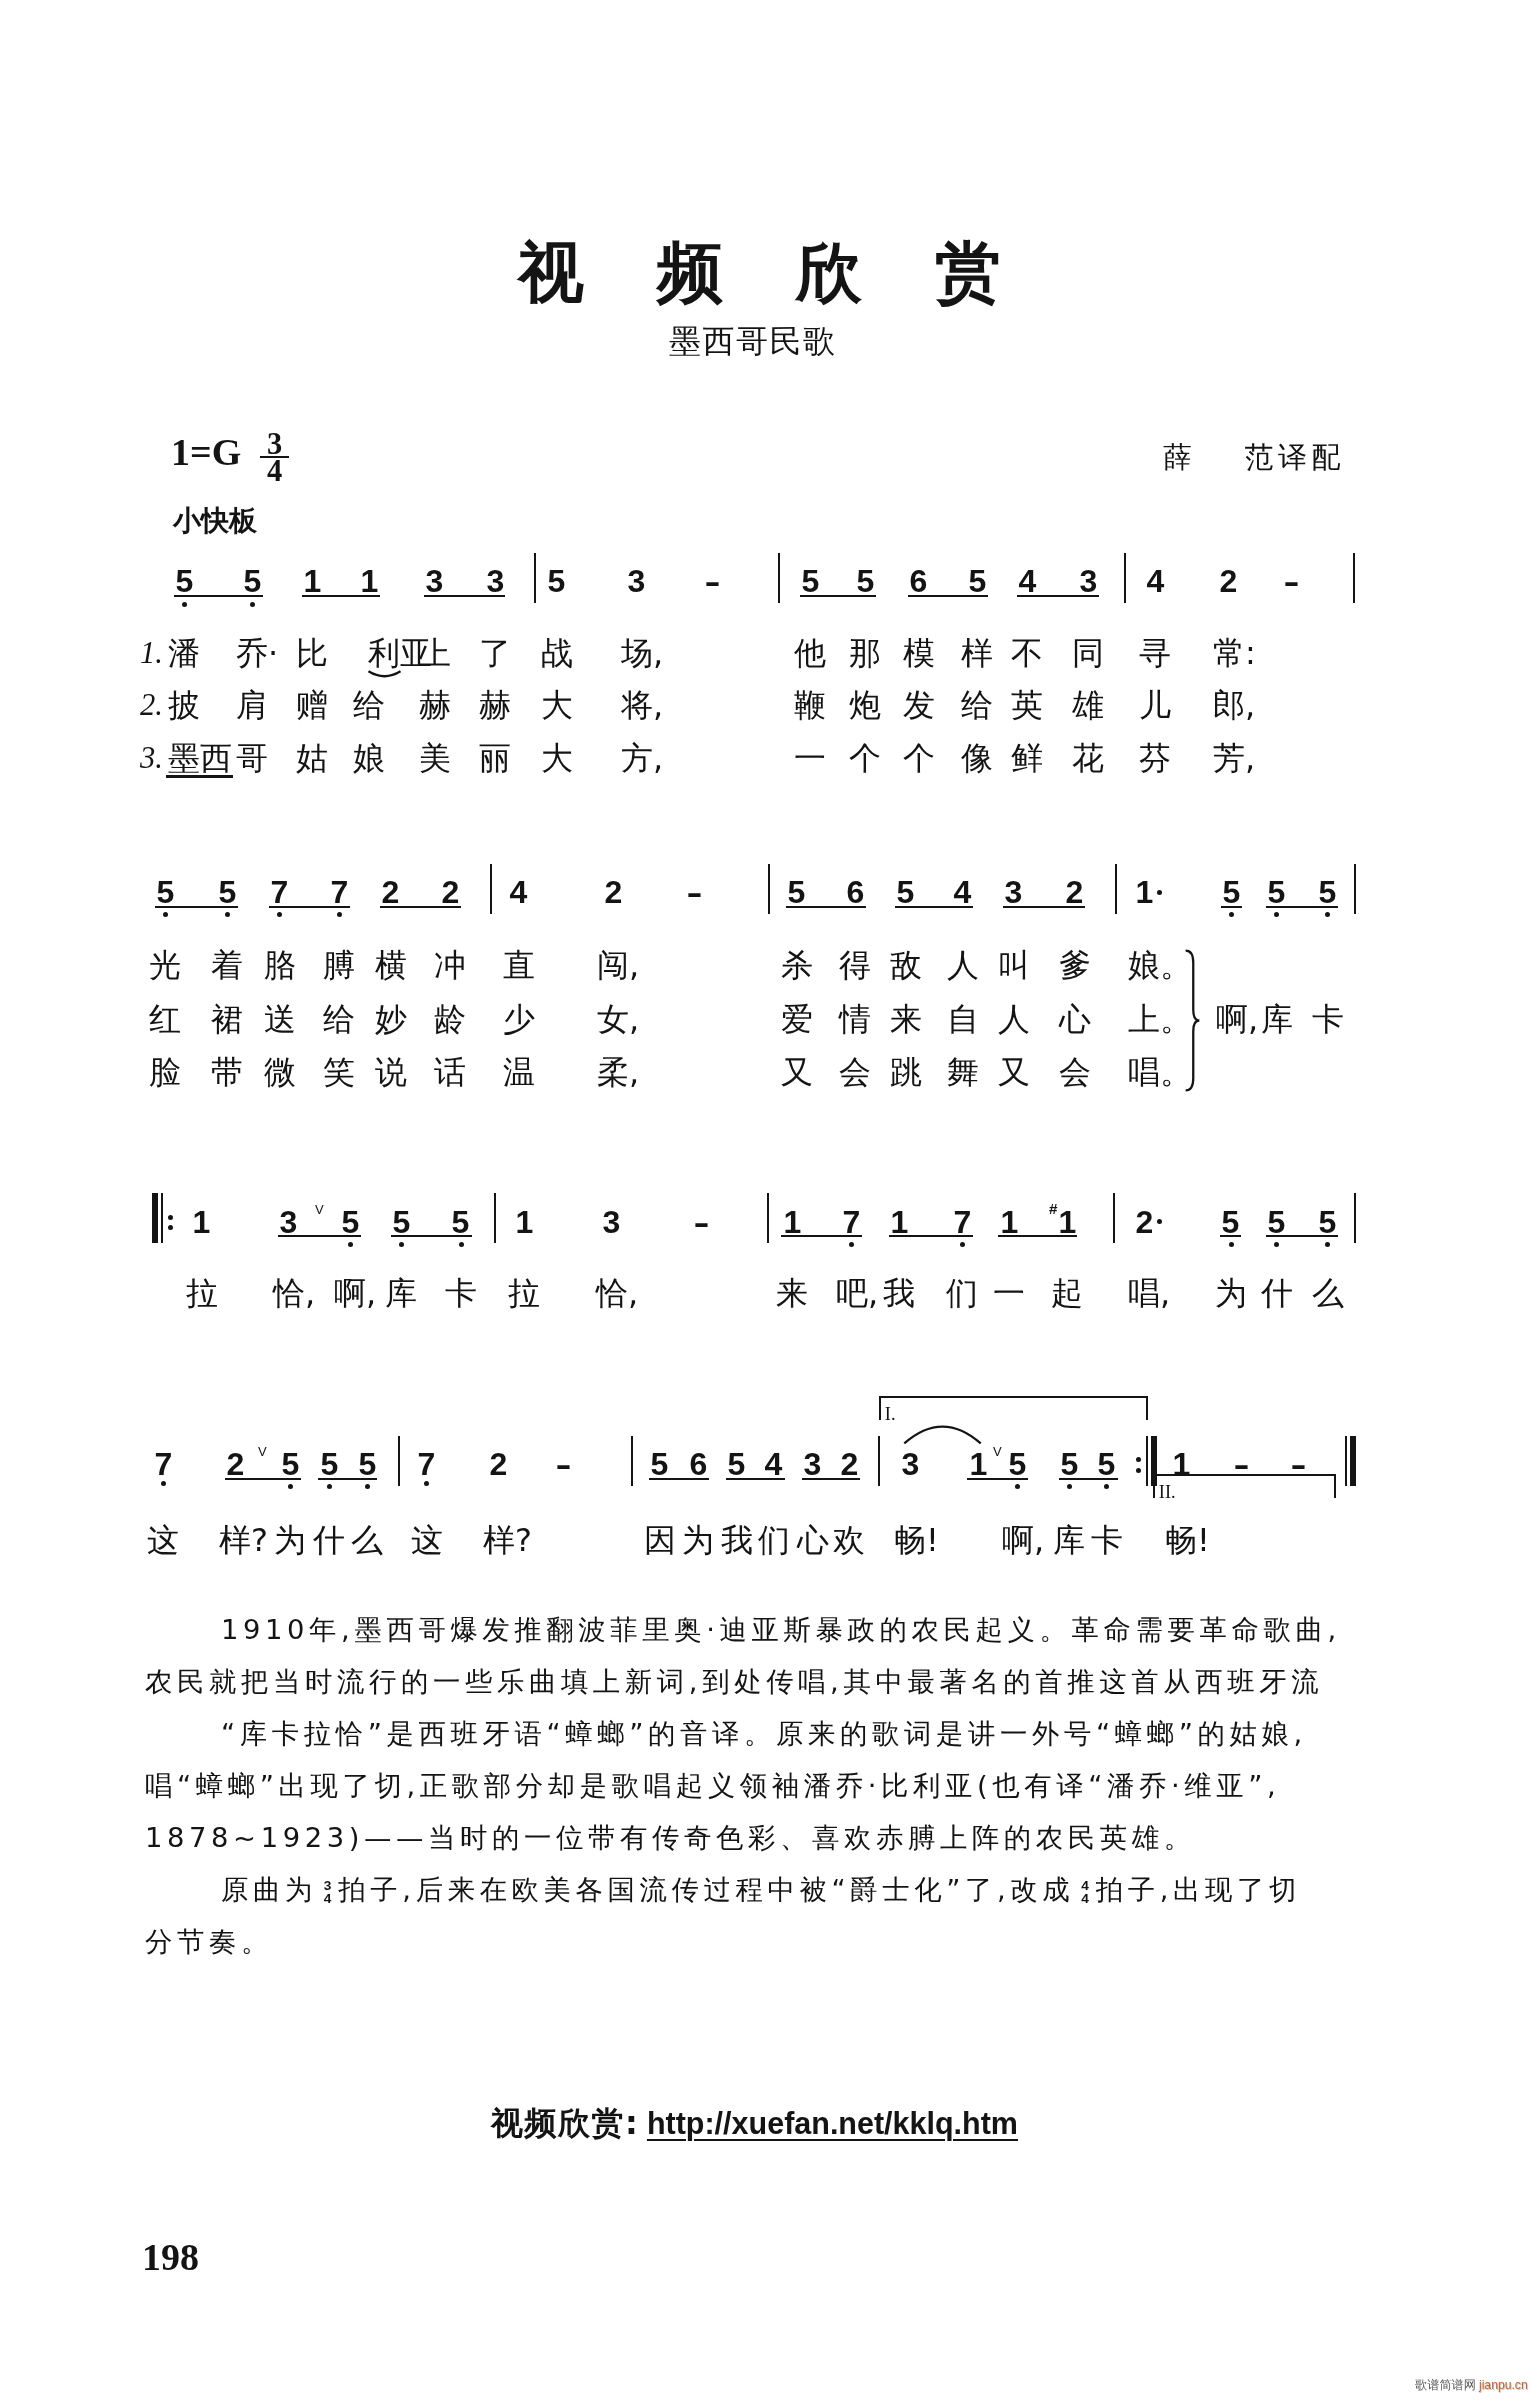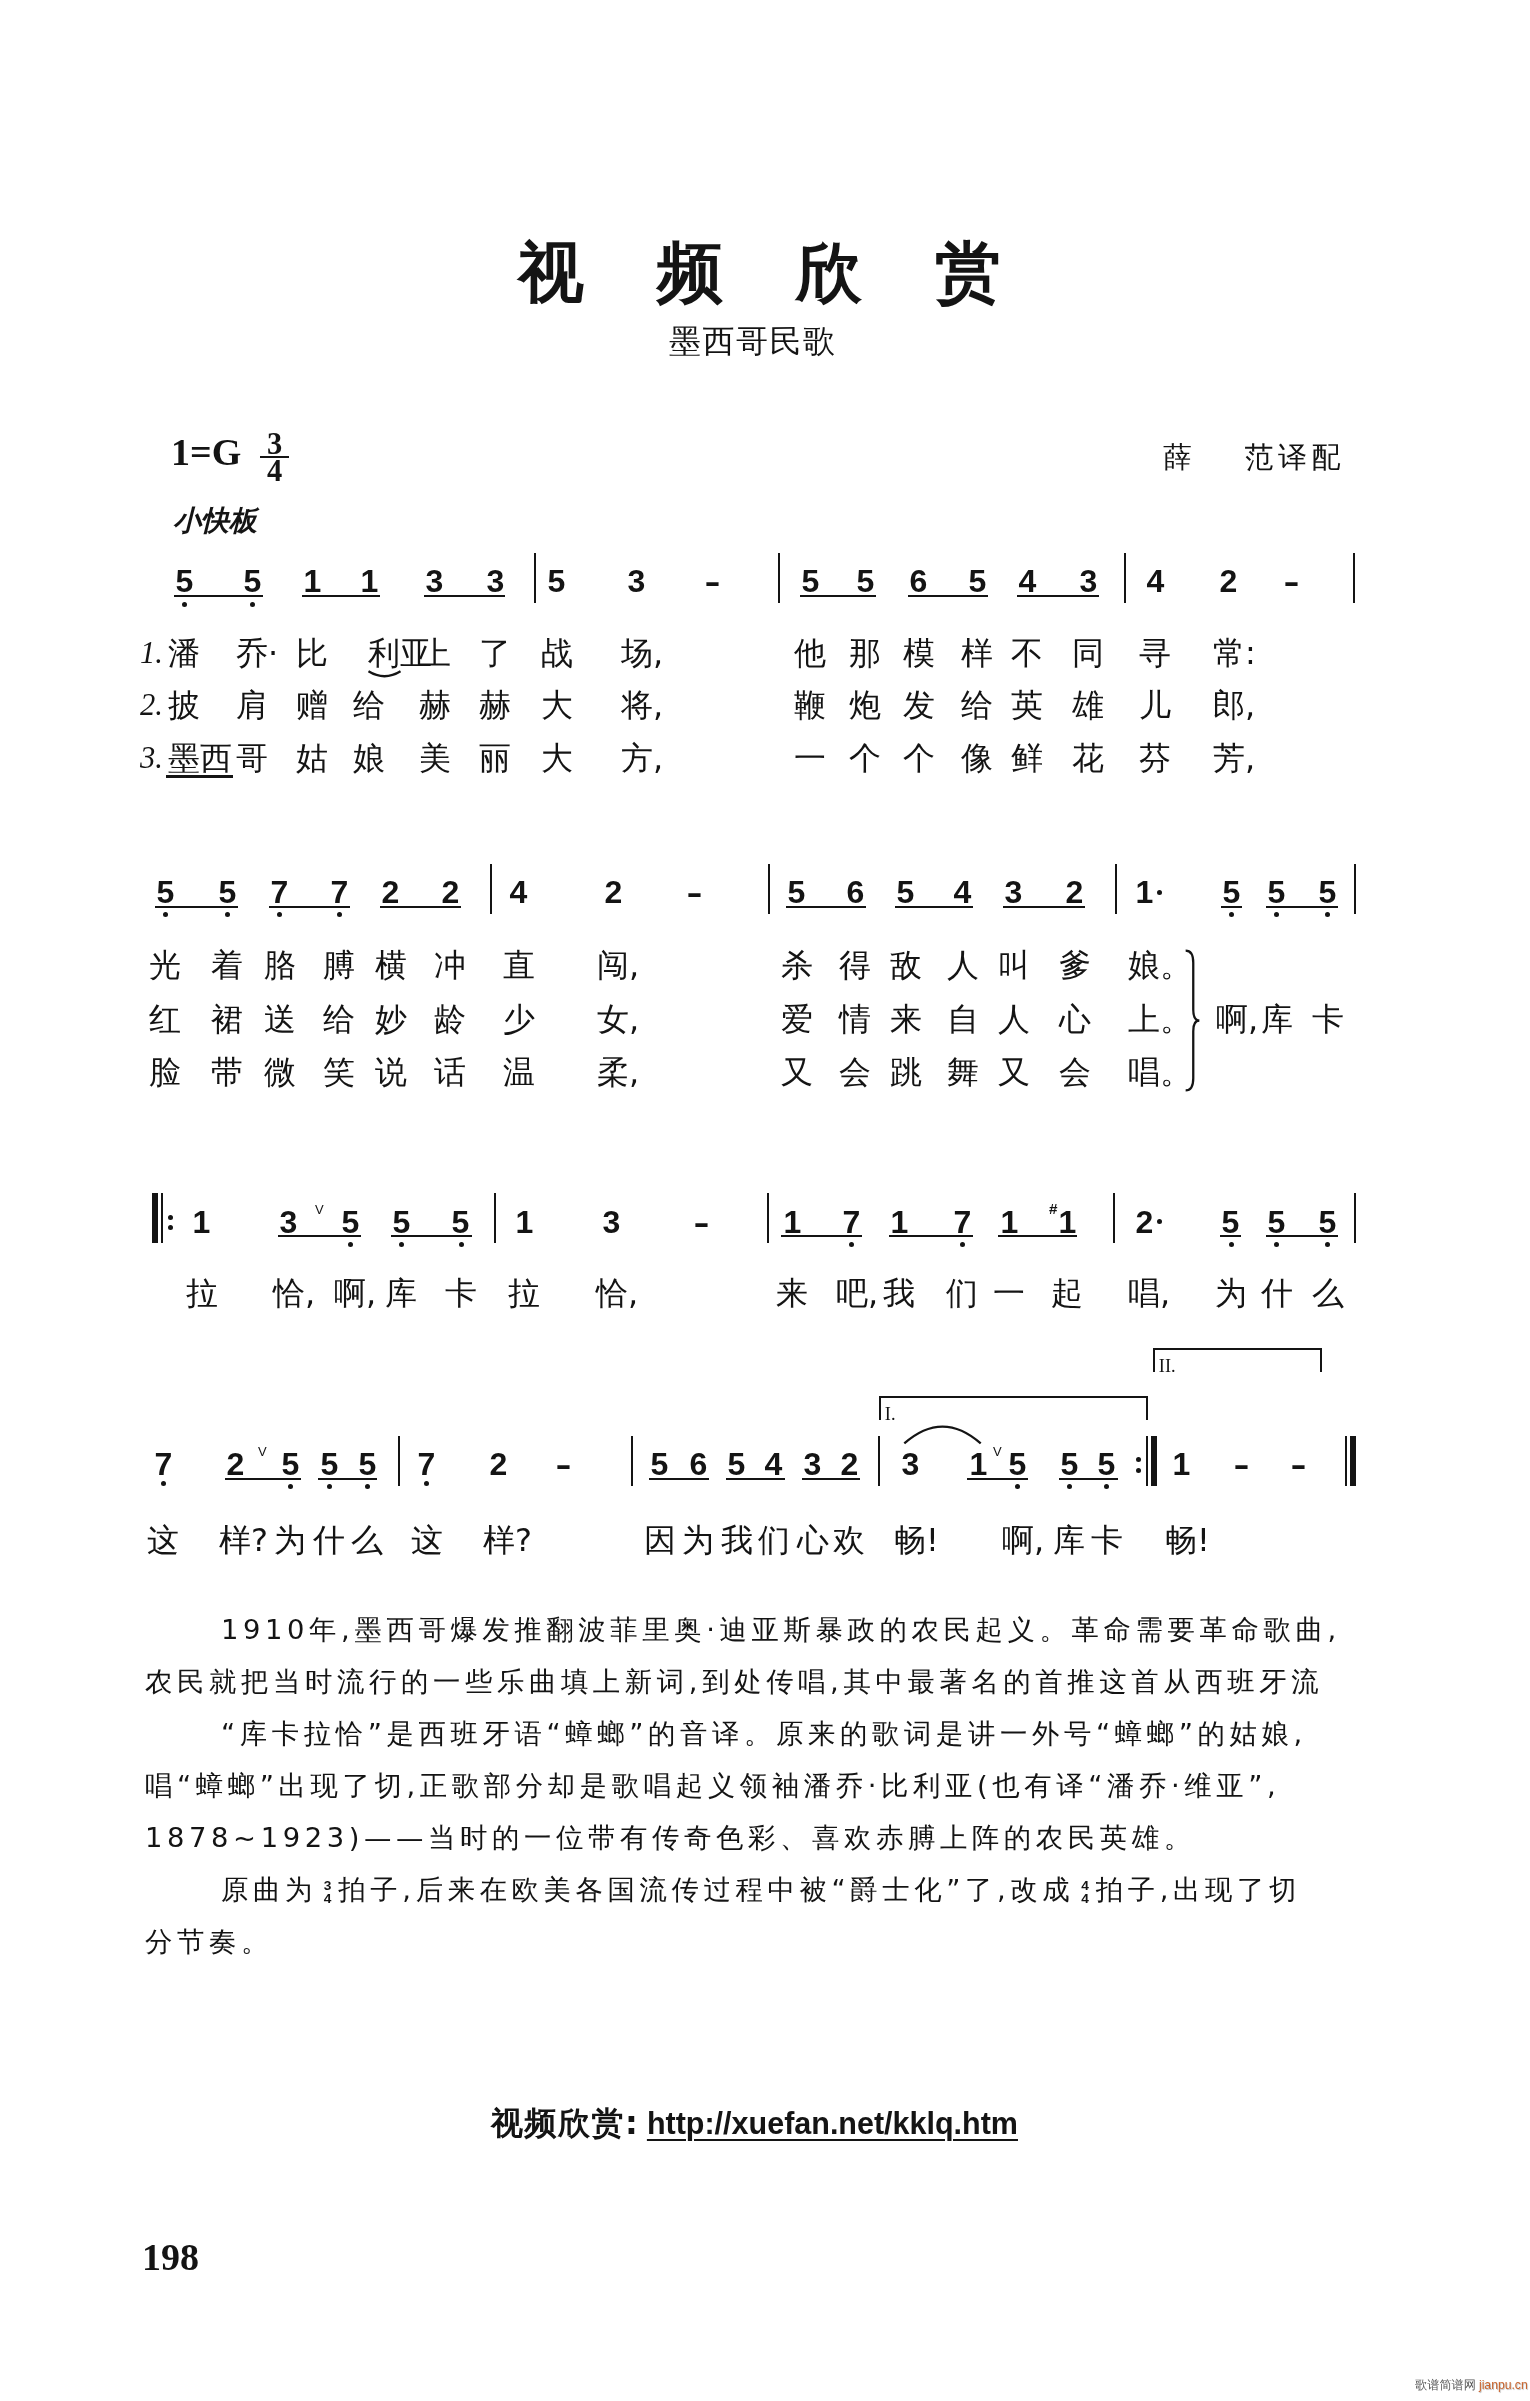--- a/index.html
+++ b/index.html
@@ -6,21 +6,21 @@
   #page { position:relative; width:1530px; height:2401px; background:#ffffff; color:#141414; overflow:hidden; font-family:"DejaVu Sans", sans-serif; }
   .abs { position:absolute; white-space:nowrap; line-height:1; }
 
   #title { left:518px; top:239px; font-family:"DejaVu Serif", serif; font-weight:bold; font-size:66px; letter-spacing:73px; }
   #subtitle { left:669px; top:325px; font-family:"DejaVu Serif", serif; font-size:32px; letter-spacing:1.5px; }
   #key { left:171px; top:433px; font-family:"Liberation Serif", serif; font-size:38px; font-weight:bold; }
   #timesig { left:260px; top:431px; width:29px; text-align:center; font-family:"Liberation Serif", serif; font-weight:bold; font-size:30.5px; line-height:26px; }
   #timesig span { display:block; height:26px; }
   #timesig .num { border-bottom:2.3px solid #141414; height:25px; }
   #credit { left:1163px; top:443px; font-family:"DejaVu Serif", serif; font-size:29px; letter-spacing:4.6px; word-spacing:34px; }
-  #tempo { left:173px; top:507px; font-size:28px; font-weight:bold;font-style:italic; }
+  #tempo { left:173px; top:507px; font-size:28px; font-weight:bold; }
 
   #score { position:absolute; left:0; top:0; width:1530px; height:2401px; }
   .note { position:absolute; width:23px; height:32px; line-height:32px; text-align:center; font-family:"Liberation Sans", sans-serif; font-weight:bold; font-size:32px; }
   .note.dash { transform:scaleX(1.5); }
   .beam { position:absolute; height:2.3px; background:#141414; }
   .odot, .adot, .rdot { position:absolute; width:5.3px; height:5.3px; border-radius:50%; background:#141414; }
   .bar { position:absolute; width:2.3px; background:#141414; }
   .bar.thick { width:6.1px; }
   .acc { position:absolute; font-family:"Liberation Sans", sans-serif; font-weight:bold; font-size:15.2px; line-height:15.2px; }
   .breath { position:absolute; font-family:"Liberation Sans", sans-serif; font-size:13px; line-height:13px; }
@@ -421,21 +421,21 @@
   <div class="abs" style="left:166px;top:775px;width:67px;height:3px;background:#141414"></div>
   <svg class="mark" style="left:1184px;top:949px" width="17" height="143" viewBox="0 0 22 188">
       <path d="M2 2 Q12 2 12 18 L12 80 Q12 94 20 94 Q12 94 12 108 L12 170 Q12 186 2 186"></path>
     </svg>
   <svg class="mark" style="left:902px;top:1425px" width="81" height="20" viewBox="0 0 106 26">
       <path d="M3 24 Q53 -20 103 24"></path>
     </svg>
   <div class="volta" style="left:879px;top:1396px;width:269px">
     <span class="volta-label">I.</span>
   </div>
-  <div class="volta" style="left:1153px;top:1348px;width:169px">
+  <div class="volta" style="left:1153px;top:1474px;width:183px">
     <span class="volta-label">II.</span>
   </div>
 
   <div id="commentary">
     <div class="pl indent">1910年,墨西哥爆发推翻波菲里奥·迪亚斯暴政的农民起义。革命需要革命歌曲,</div>
     <div class="pl">农民就把当时流行的一些乐曲填上新词,到处传唱,其中最著名的首推这首从西班牙流</div>
     <div class="pl indent">“库卡拉恰”是西班牙语“蟑螂”的音译。原来的歌词是讲一外号“蟑螂”的姑娘,</div>
     <div class="pl">唱“蟑螂”出现了切,正歌部分却是歌唱起义领袖潘乔·比利亚(也有译“潘乔·维亚”,</div>
     <div class="pl">1878~1923)——当时的一位带有传奇色彩、喜欢赤膊上阵的农民英雄。</div>
     <div class="pl indent"><span>原曲为</span><span class="frac"><span>3</span><span>4</span></span><span>拍子,后来在欧美各国流传过程中被“爵士化”了,改成</span><span class="frac"><span>4</span><span>4</span></span><span>拍子,出现了切</span></div>

